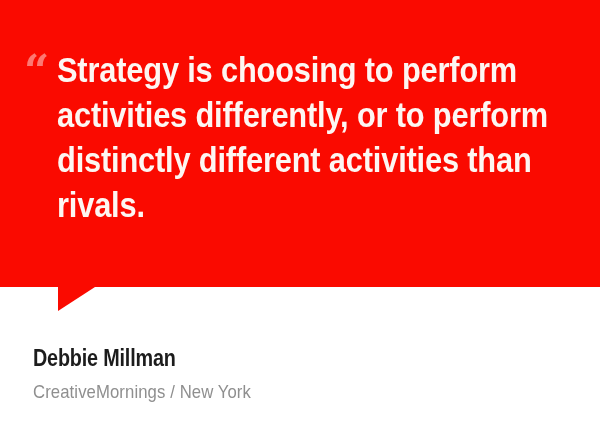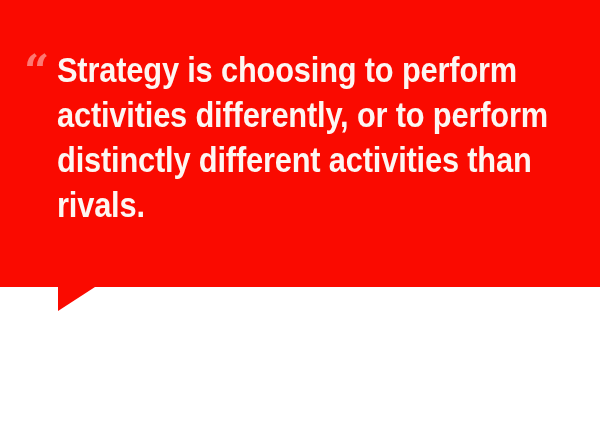--- a/index.html
+++ b/index.html
@@ -105,14 +105,18 @@
   <div class="quote-tail"></div>
 
   <div class="quote-body">
     <span class="quote-mark">“</span>
     <div class="quote-line">Strategy is choosing to perform</div>
     <div class="quote-line">activities differently, or to perform</div>
     <div class="quote-line">distinctly different activities than</div>
     <div class="quote-line">rivals.</div>
   </div>
 
+  <div class="attribution">
+    <div class="attr-name">Debbie Millman</div>
+    <div class="attr-source">CreativeMornings / New York</div>
+  </div>
 
 </div>
 
 </body></html>

